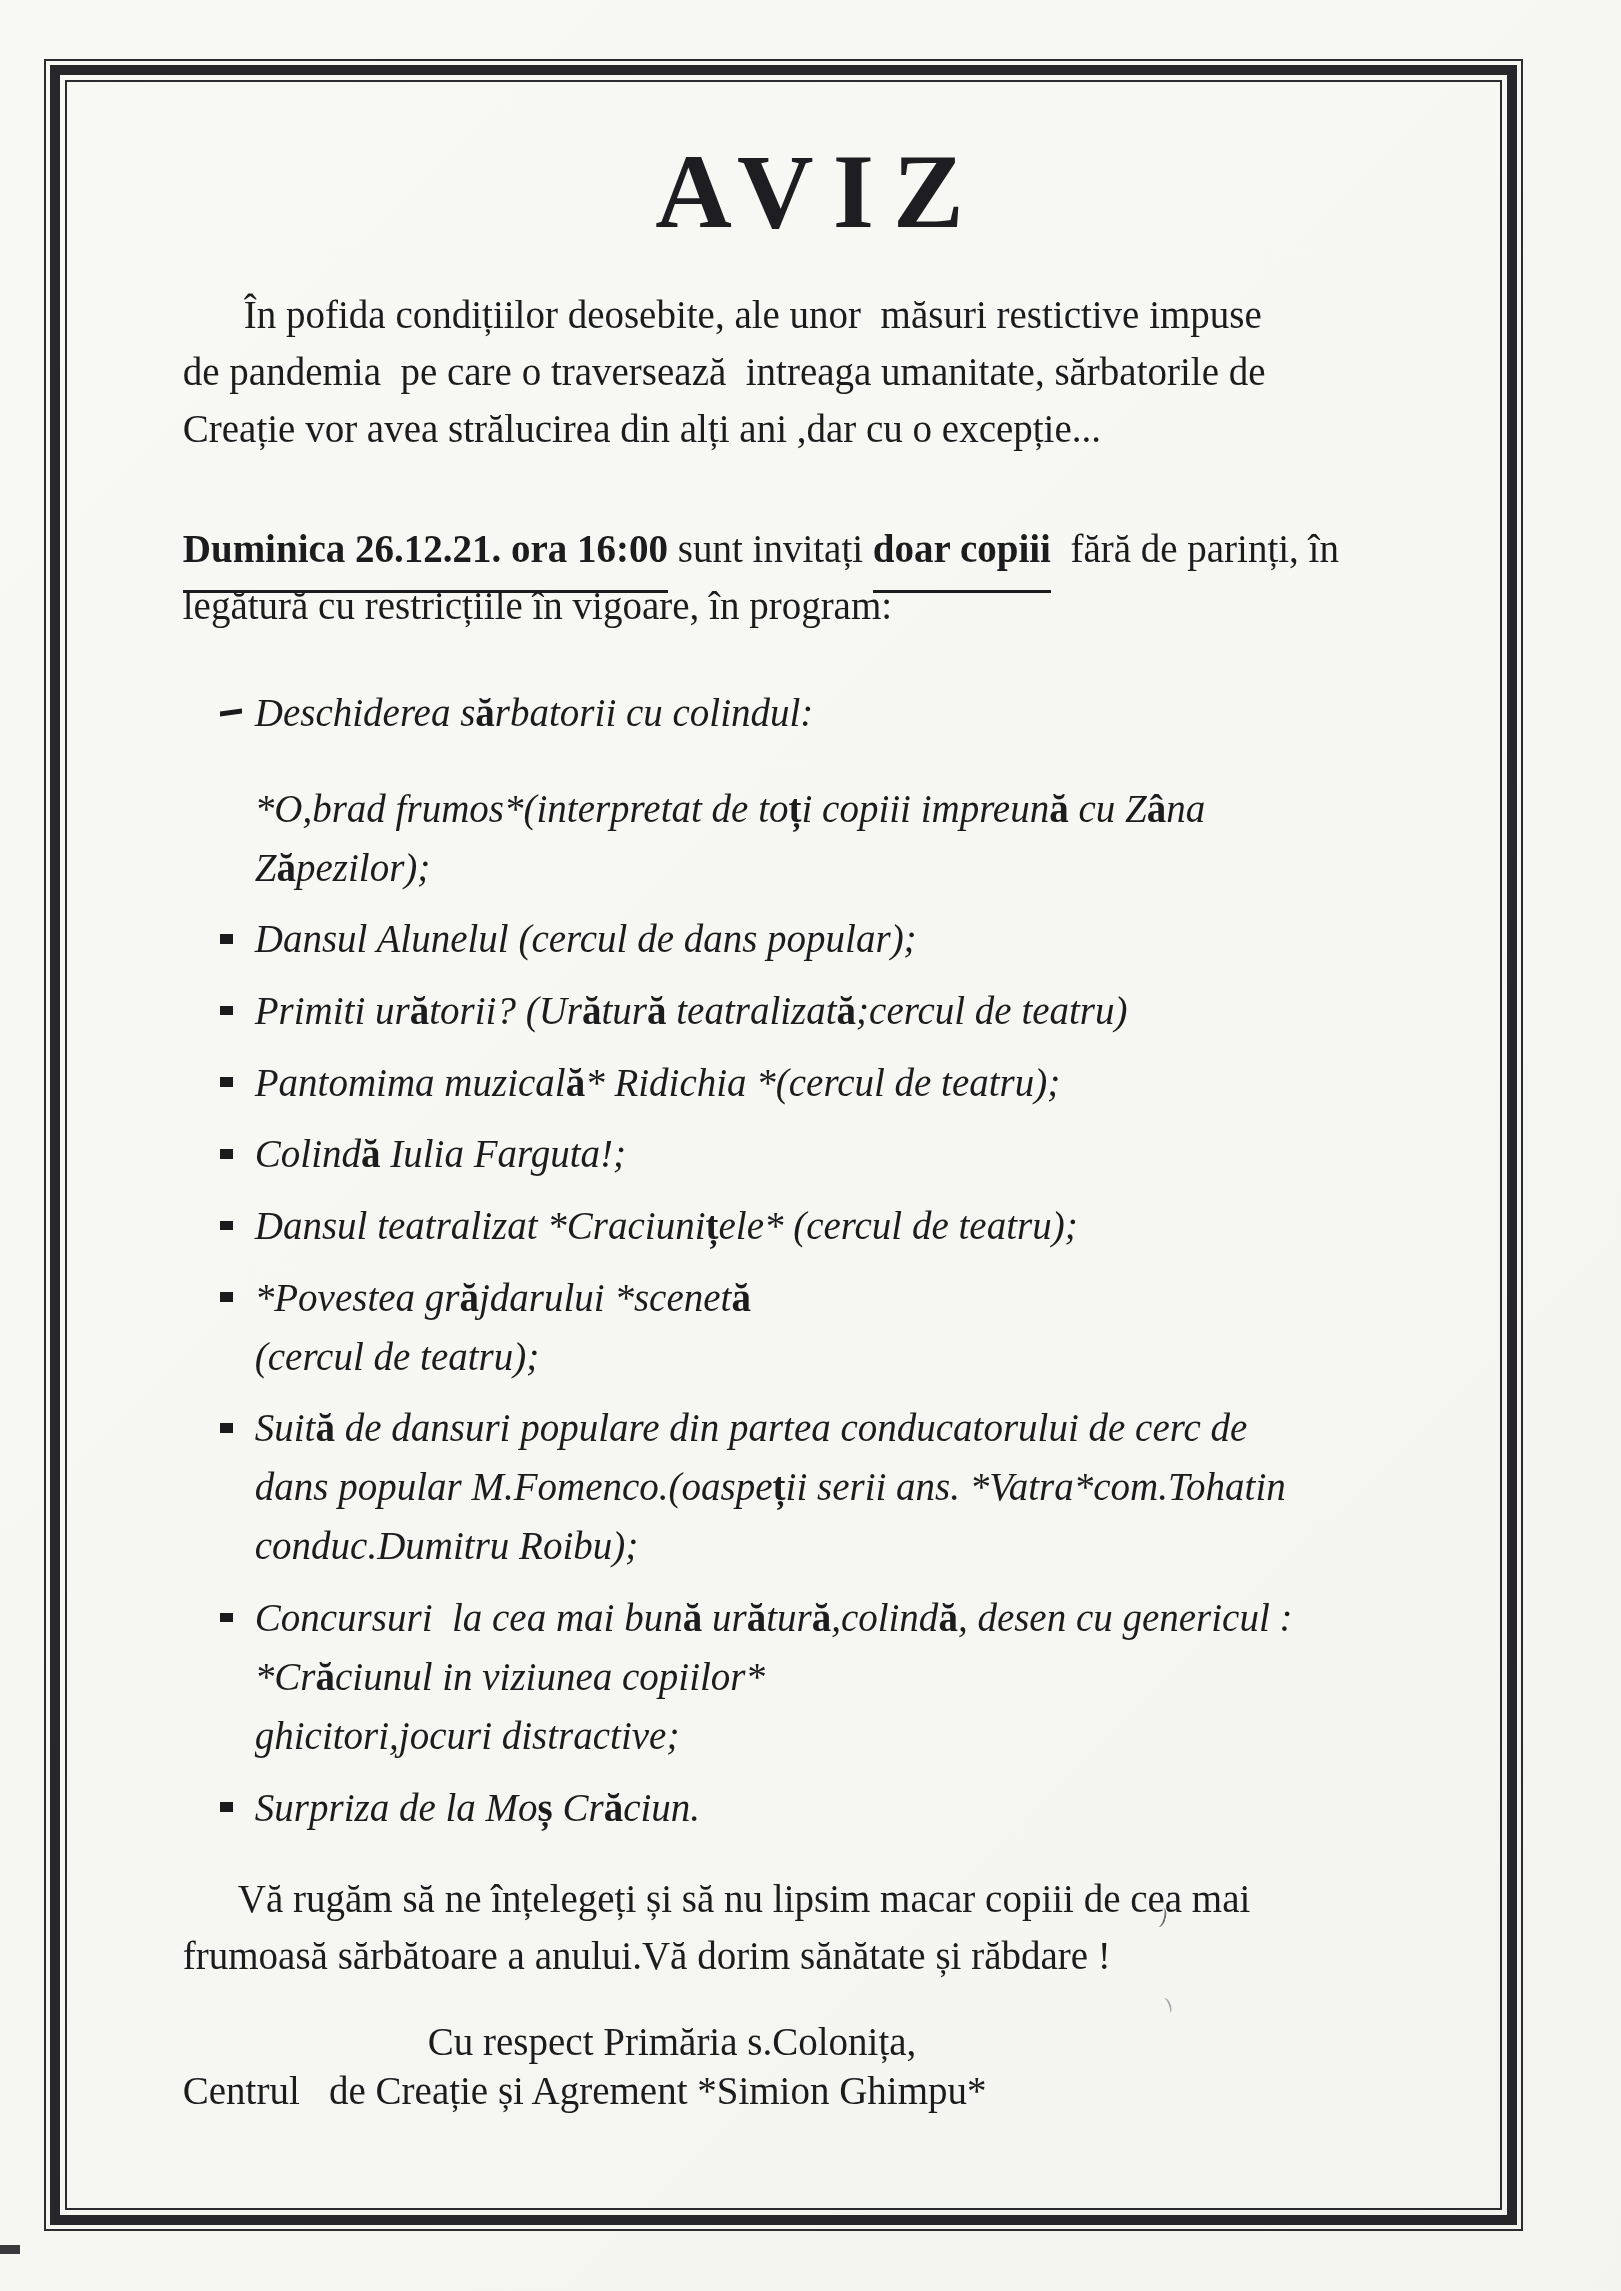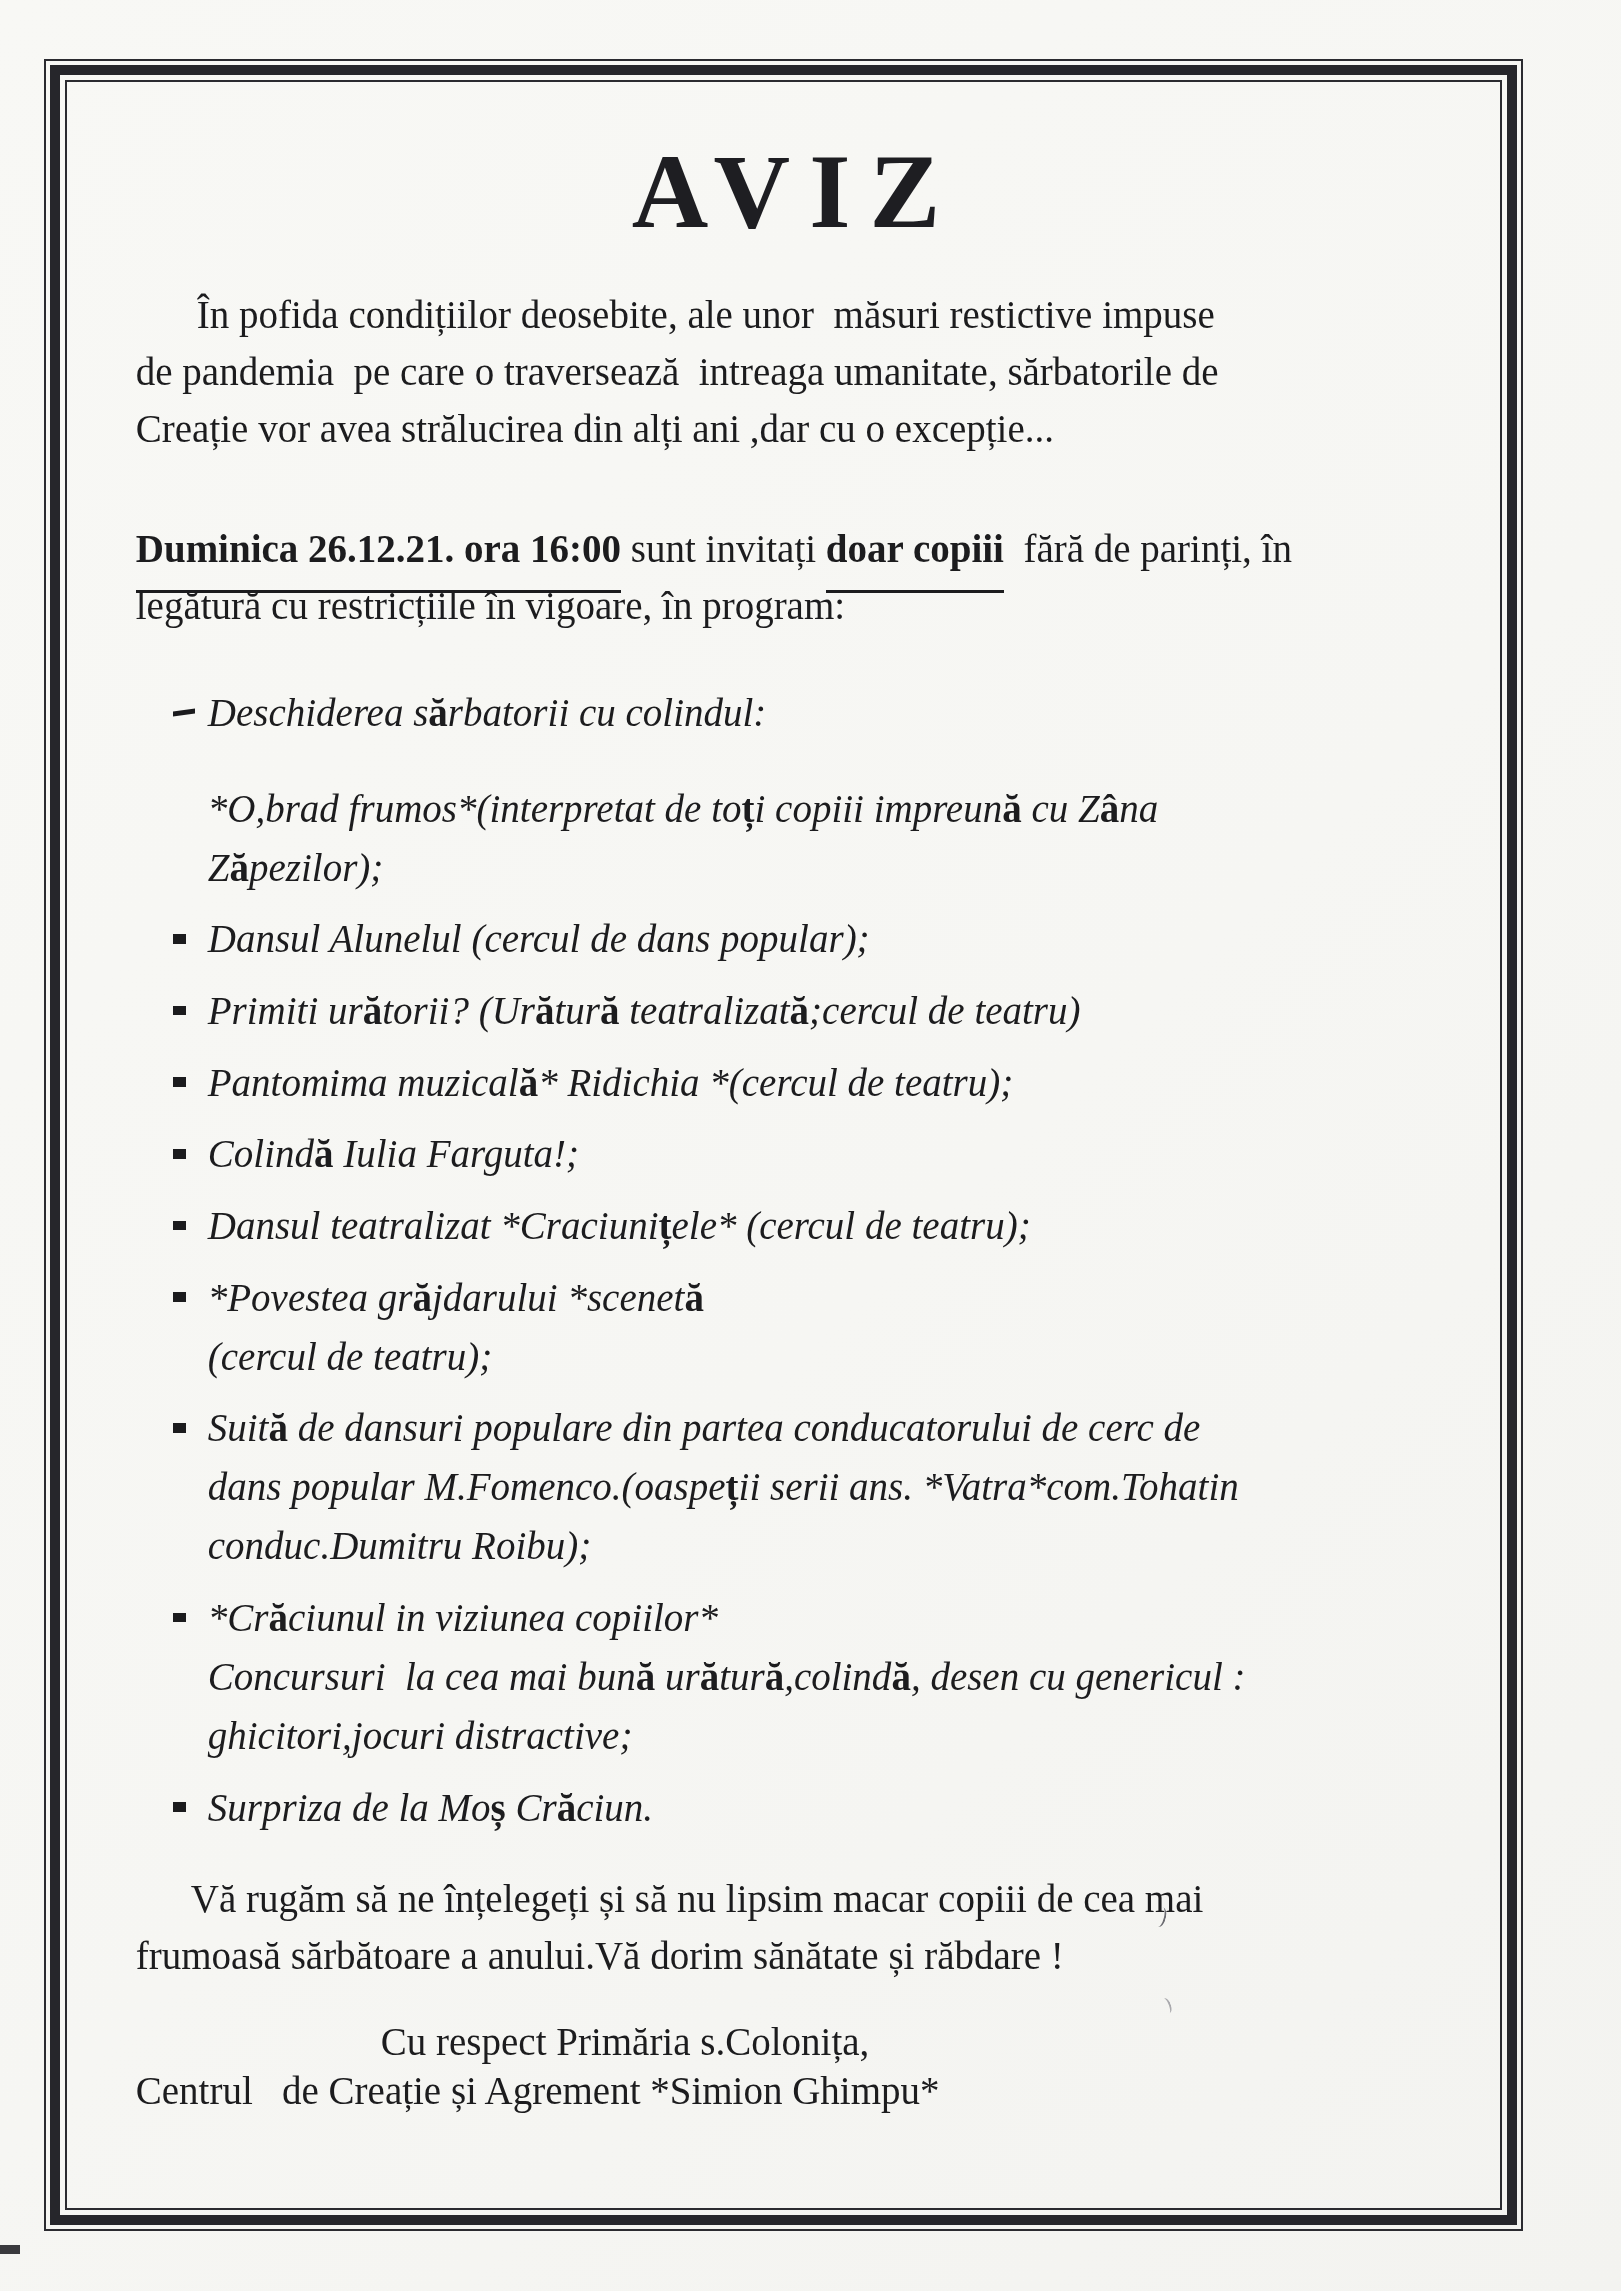--- a/index.html
+++ b/index.html
@@ -29,20 +29,21 @@
     box-sizing:border-box;
   }
   .frame-inner {
     border:2.9px solid #2b2b30;
     height:100%;
     box-sizing:border-box;
   }
   .content {
     padding:49px 45px 0 69px;
     font-size:39px;
+    margin-left:47px;
   }
   .title {
     margin:0 0 27.4px 0;
     text-align:center;
     font-size:106px;
     line-height:1.15;
     font-weight:700;
     letter-spacing:0.18em;
     color:#1e1e22;
   }
@@ -199,22 +200,22 @@
                   <span class="iline">Suit<b class="dia">ă</b> de dansuri populare din partea conducatorului de cerc de</span>
                   <span class="iline">dans popular M.Fomenco.(oaspe<b class="dia">ț</b>ii serii ans. *Vatra*com.Tohatin</span>
                   <span class="iline">conduc.Dumitru Roibu);</span>
                 </span>
               </li>
               <li class="program-item">
                 <span class="bullet-box">
                   <span class="b-square"></span>
                 </span>
                 <span class="itext">
+                  <span class="iline">Concursuri  la cea mai bun<b class="dia">ă</b> ur<b class="dia">ă</b>tur<b class="dia">ă</b>,colind<b class="dia">ă</b>, desen cu genericul :</span>
                   <span class="iline">*Cr<b class="dia">ă</b>ciunul in viziunea copiilor*</span>
-                  <span class="iline">Concursuri  la cea mai bun<b class="dia">ă</b> ur<b class="dia">ă</b>tur<b class="dia">ă</b>,colind<b class="dia">ă</b>, desen cu genericul :</span>
                   <span class="iline">ghicitori,jocuri distractive;</span>
                 </span>
               </li>
               <li class="program-item">
                 <span class="bullet-box">
                   <span class="b-square"></span>
                 </span>
                 <span class="itext">
                   <span class="iline">Surpriza de la Mo<b class="dia">ș</b> Cr<b class="dia">ă</b>ciun.</span>
                 </span>

